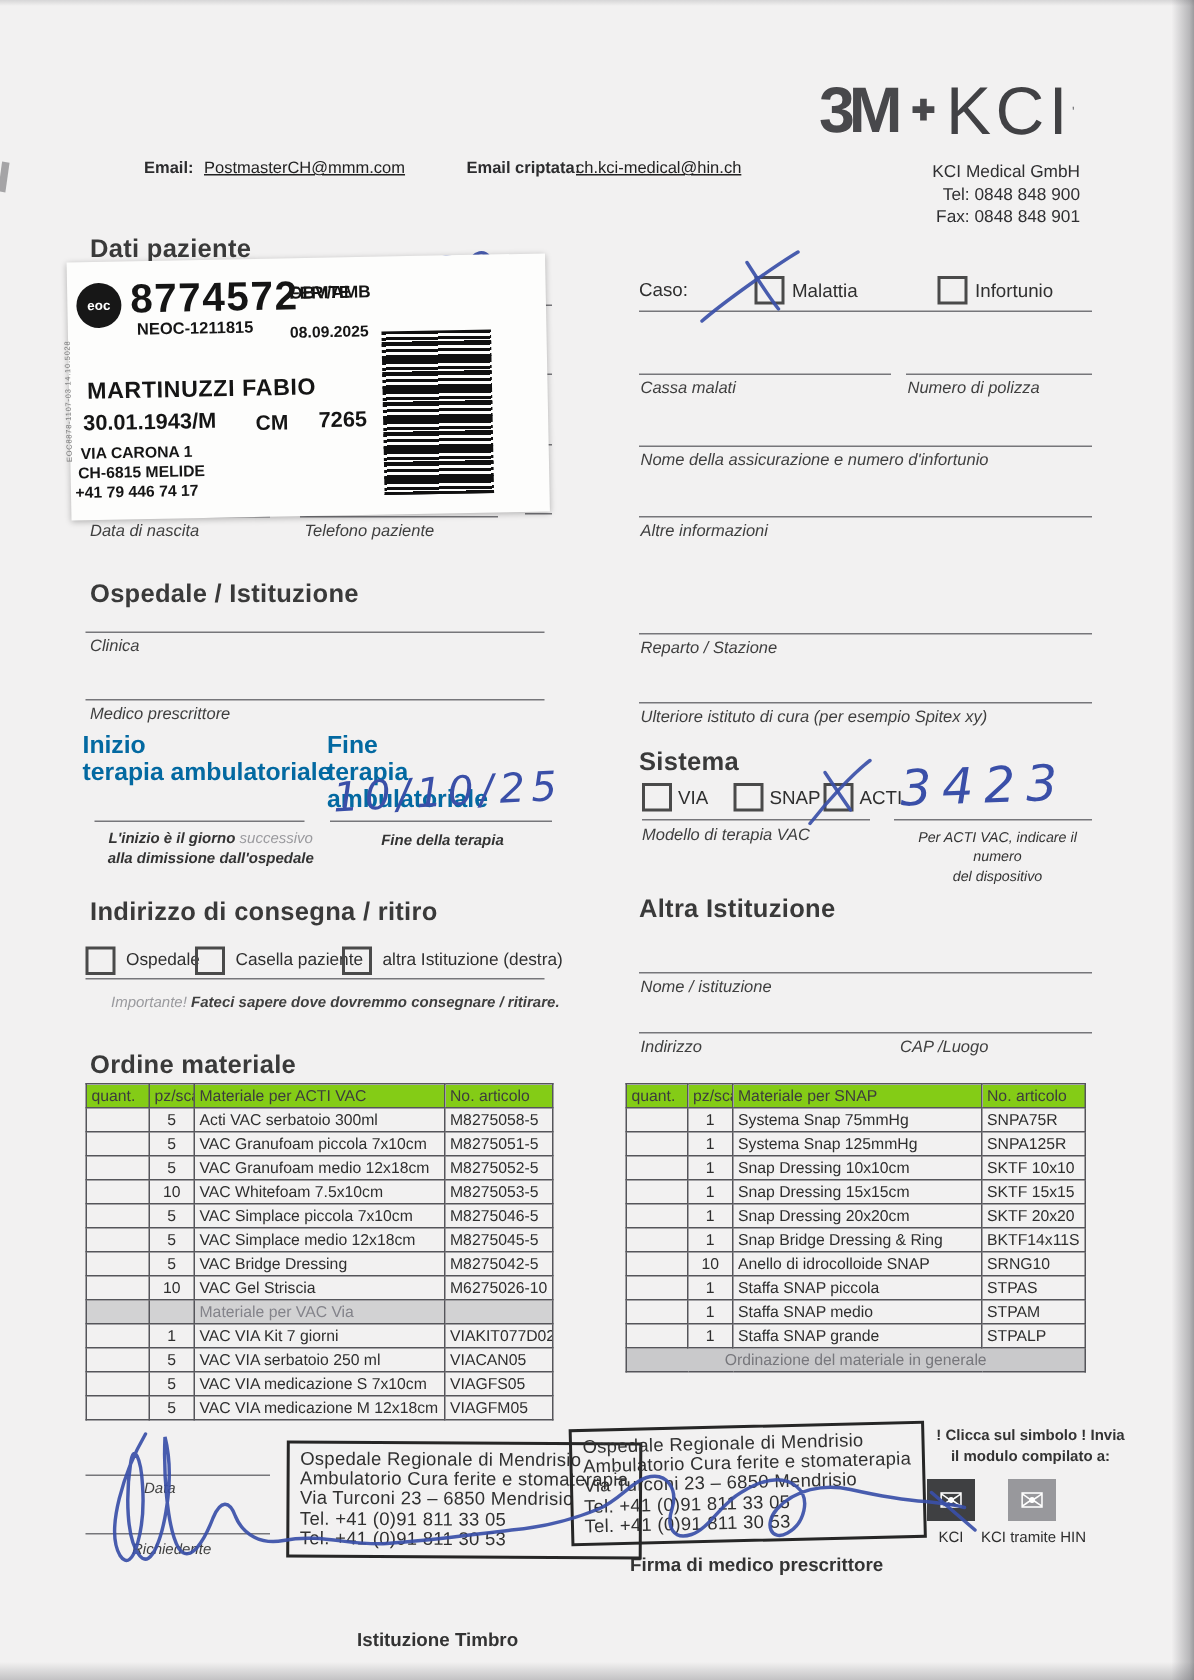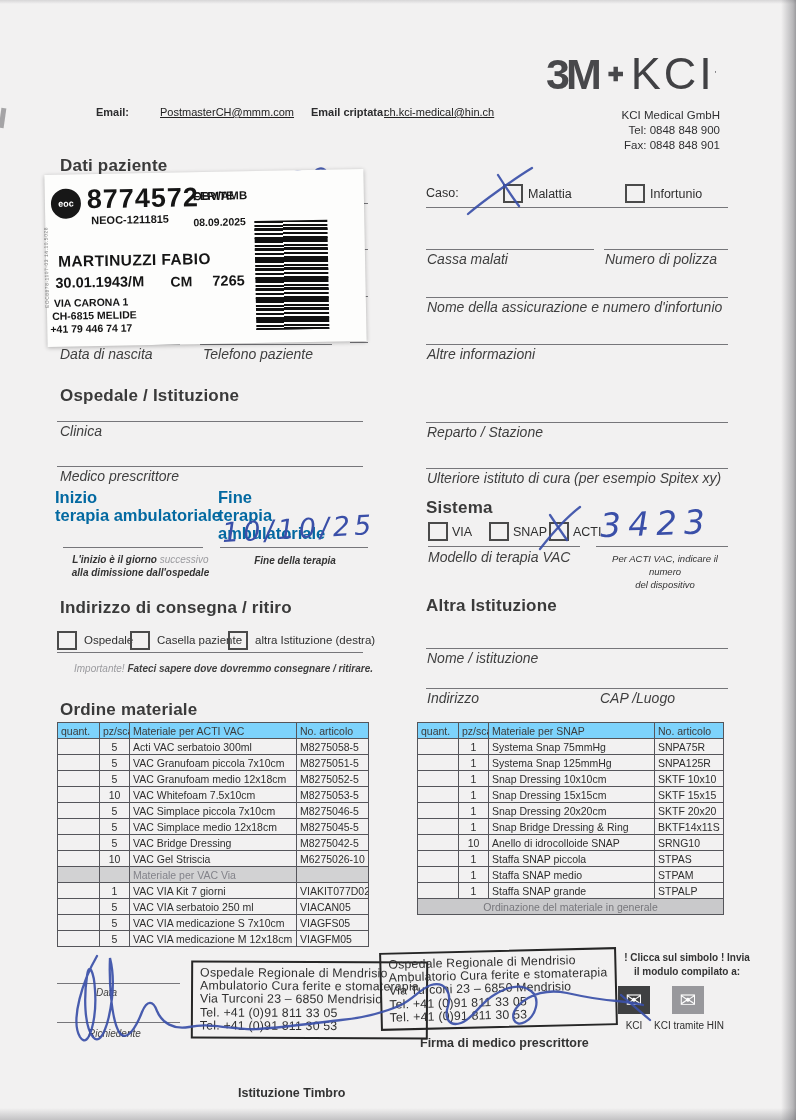--- a/index.html
+++ b/index.html
@@ -1,21 +1,21 @@
 <!DOCTYPE html>
 <html><head>
 <meta charset="utf-8">
 <style>
   html,body{margin:0;padding:0;background:#e7e6e7;}
   .page{position:relative;width:796px;height:1120px;background:#f2f1f1;overflow:hidden;
         font-family:"Liberation Sans",sans-serif;color:#333;}
   .abs{position:absolute;}
   .ln{position:absolute;height:0;border-top:1px solid #76767a;}
   .sh{position:absolute;font-weight:700;font-size:17px;line-height:19px;color:#3a3a3a;letter-spacing:.2px;}
-  .flb{position:absolute;font-style:italic;font-size:14px;line-height:11px;color:#3f3f3f;}
+  .flb{position:absolute;font-style:italic;font-size:11px;line-height:11px;color:#3f3f3f;}
   .cb{position:absolute;width:16px;height:15px;border:2px solid #4a4a4a;background:transparent;}
   .cblbl{position:absolute;font-size:12.5px;color:#2f2f2f;}
   .ink{position:absolute;color:#3a4fa8;font-family:"DejaVu Sans",sans-serif;font-style:italic;font-weight:500;}
   .ink-layer{position:absolute;left:0;top:0;pointer-events:none;}
   .ink-layer path{stroke:#3a4fa8;stroke-width:2.3;fill:none;stroke-linecap:round;opacity:.92;}
   
   .title{position:absolute;left:62px;top:58px;font-weight:700;font-size:23px;color:#333;}
   .subtitle{font-weight:400;font-size:14.5px;color:#56565a;}
   .logo{position:absolute;left:546px;top:48px;display:flex;align-items:center;color:#48484b;}
   .logo-3m{font-weight:900;font-size:43px;letter-spacing:-4px;}
@@ -43,21 +43,21 @@
   .pat-addr{font-weight:700;font-size:10.5px;line-height:12.5px;}
   .barcode{left:209px;top:50px;width:73px;height:109px;
      background:repeating-linear-gradient(180deg,#101010 0 2px,transparent 2px 4px),
                 repeating-linear-gradient(180deg,transparent 0 7px,#101010 7px 10px);}
   .edge-text{left:-3px;top:52px;writing-mode:vertical-rl;transform:rotate(180deg);
              font-size:5px;color:#777;letter-spacing:.5px;}
   
   .otab{position:absolute;border-collapse:collapse;font-size:10.5px;line-height:12px;color:#2e2e2e;
         table-layout:fixed;}
   .otab td,.otab th{border:1px solid #55555a;padding:1px 3px;height:13px;overflow:hidden;white-space:nowrap;}
-  .otab thead th{background:#7dd3fc;color:#3c3c3c;font-weight:400;text-align:left;}
+  .otab thead th{background:#84cc16;color:#3c3c3c;font-weight:400;text-align:left;}
   .otab td.c{text-align:center;}
   .otab tr.sub td{background:#d2d2d3;color:#83838a;}
   .otab tfoot td{background:#c9c9cb;color:#77777c;text-align:center;}
   
   .stamp{position:absolute;border:2px solid #262626;padding:4px 7px;font-size:12.3px;line-height:13.2px;
          color:#303030;letter-spacing:.2px;white-space:nowrap;z-index:4;}
   .stamp-cap{position:absolute;font-size:12.5px;font-weight:600;color:#333;}
   
   .send-txt{position:absolute;left:606px;top:951px;width:162px;text-align:center;
             font-size:10px;line-height:14px;font-weight:700;color:#333;}
@@ -85,21 +85,21 @@
 
 <div class="page">
 
   <div class="logo">
     <span class="logo-3m">3M</span>
     <span class="logo-plus">✚</span>
     <span class="logo-kci">KCI</span>
     <span class="logo-tm">'</span>
   </div>
   <span class="email-lbl" style="left:96px;top:106px;">Email:</span>
-  <span class="email-link" style="left:136px;top:106px;margin-left:24px;">PostmasterCH@mmm.com</span>
+  <span class="email-link" style="left:136px;top:106px;">PostmasterCH@mmm.com</span>
   <span class="email-lbl" style="left:291px;top:106px;padding-left:20px;">Email criptata:</span>
   <span class="email-link" style="left:384px;top:106px;">ch.kci-medical@hin.ch</span>
   <div class="company">
     <div>KCI Medical GmbH</div>
     <div>Tel: 0848 848 900</div>
     <div>Fax: 0848 848 901</div>
   </div>
 
   <div class="sh" style="left:60px;top:156px;">Dati paziente</div>
 

